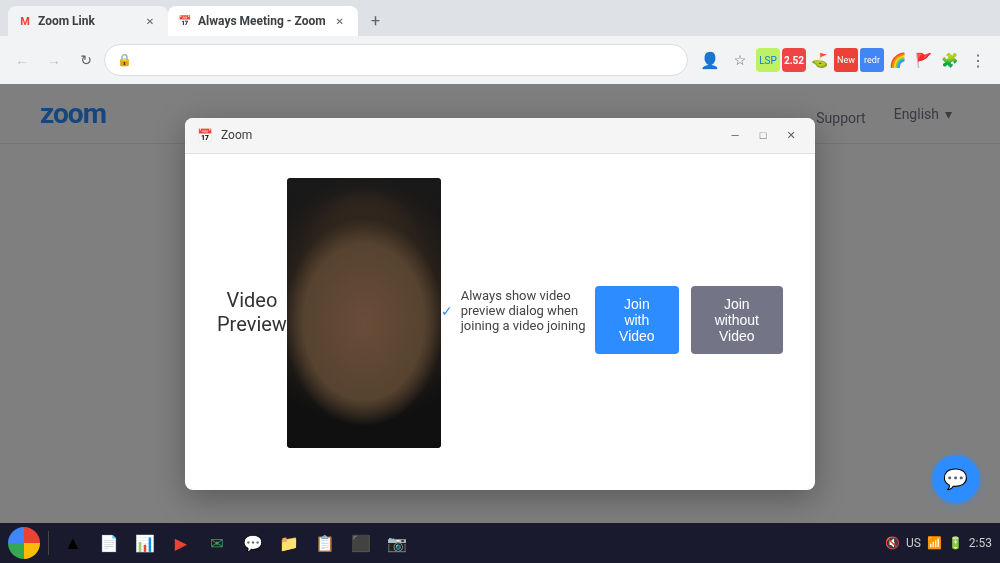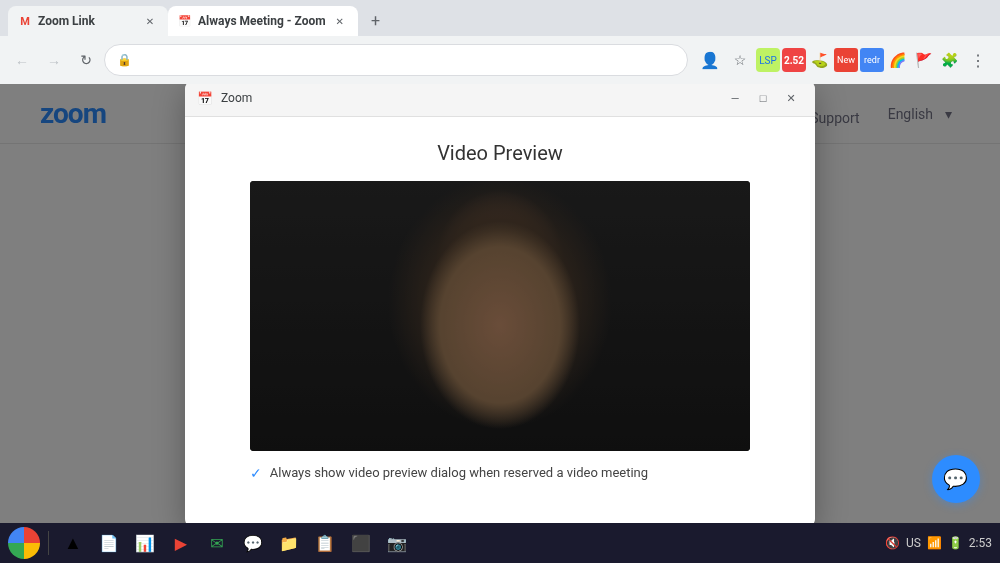--- a/index.html
+++ b/index.html
@@ -190,21 +190,21 @@
     }
     .support-link {
       color: #747487;
       font-size: 14px;
       cursor: pointer;
       text-decoration: none;
     }
     .language-btn {
       display: flex;
       align-items: center;
-      gap: 12px;
+      gap: 6px;
       color: #747487;
       font-size: 14px;
       cursor: pointer;
       padding: 4px 8px;
       border-radius: 4px;
     }
 
     
     .dialog-overlay {
       position: absolute;
@@ -262,21 +262,20 @@
       justify-content: center;
       font-size: 11px;
       color: #5f6368;
       cursor: pointer;
       border-radius: 2px;
     }
 
     .dialog-body {
       padding: 24px 32px 28px;
       display: flex;
-      flex-direction: column;
       align-items: center;
     }
     .dialog-heading {
       font-size: 20px;
       color: #333;
       font-weight: 400;
       margin-bottom: 16px;
       text-align: center;
     }
     .video-preview-area {
@@ -506,23 +505,27 @@
           <div class="video-preview-area">
             <div class="video-bg-room"></div>
             <div class="video-person">
               <div class="video-person-face"></div>
             </div>
             <div class="video-dark-overlay"></div>
           </div>
 
           <div class="checkbox-row">
             <span class="checkbox-check">✓</span>
-            <span class="checkbox-label">Always show video preview dialog when reserved a video meeting</span>
+            <span class="checkbox-label">Always show video preview dialog when joining a video joining</span>
           </div>
 
+          <div class="dialog-buttons">
+            <button class="btn-join-video">Join with Video</button>
+            <button class="btn-join-no-video">Join without Video</button>
+          </div>
         </div>
       </div>
     </div>
 
     <div class="page-footer">
       <span>Copyright ©2021 Zoom Video Communications, Inc. All rights reserved.</span>
     </div>
 
     <div class="chat-bubble">
       <span class="chat-bubble-icon">💬</span>

